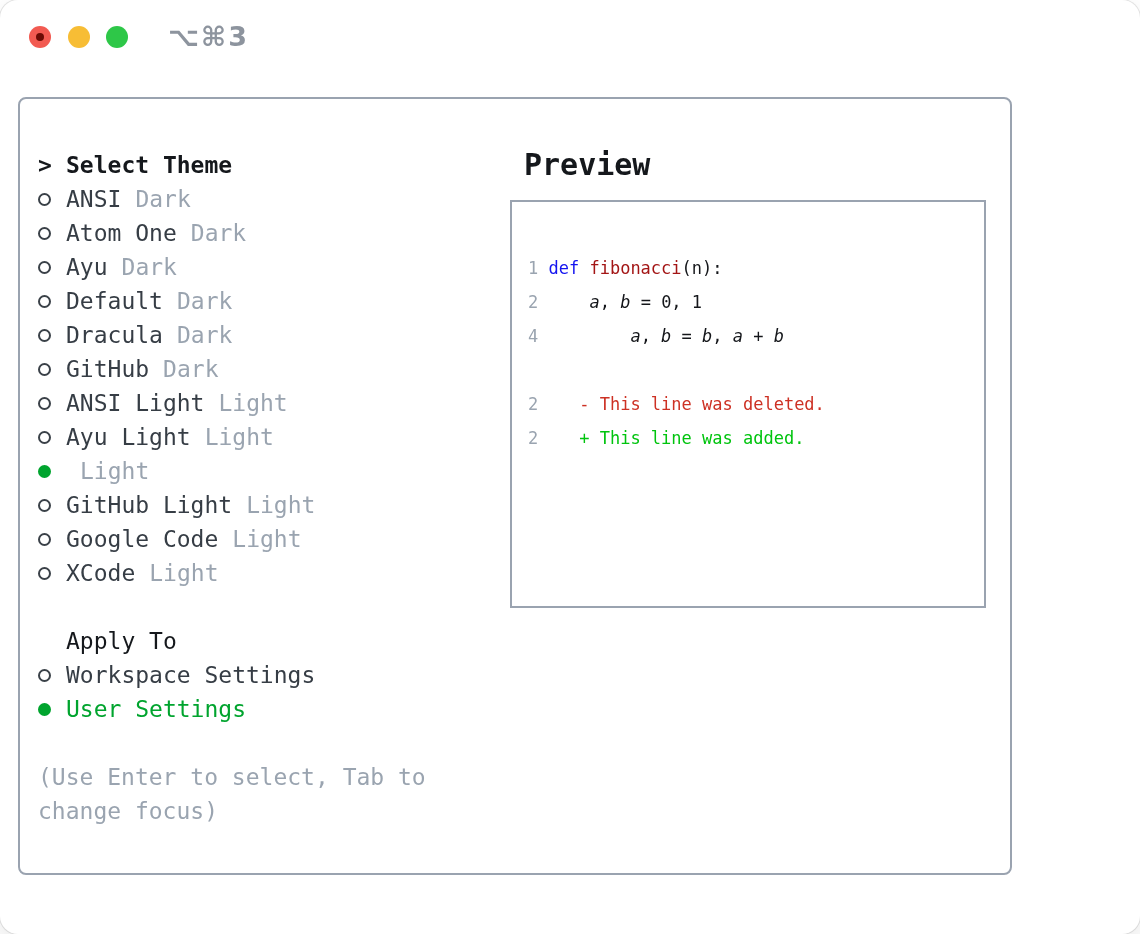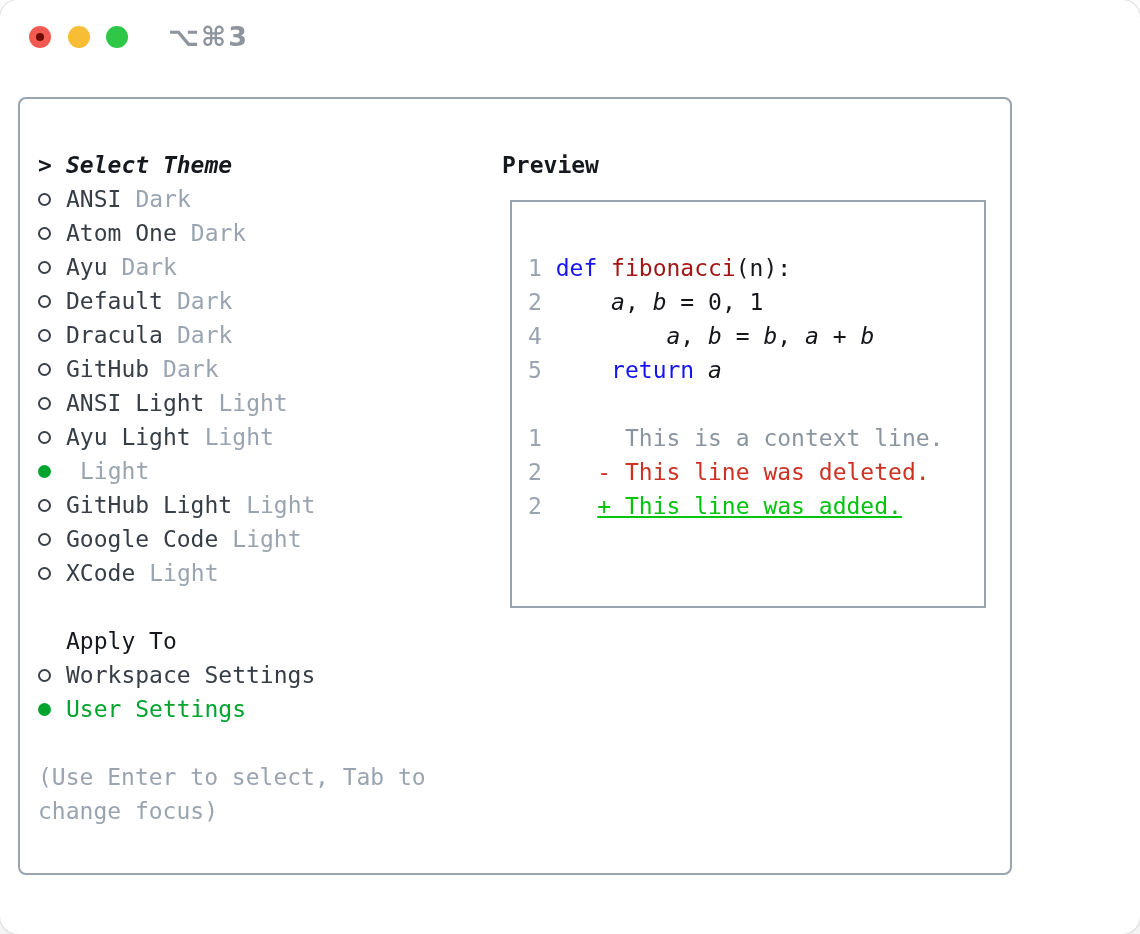--- a/index.html
+++ b/index.html
@@ -55,45 +55,45 @@
   .row{display:flex; align-items:center; height:34px; font-size:23px; color:var(--item-dark); cursor:default;}
   .row .slot{width:28px; flex:0 0 28px; display:flex; align-items:center;}
   .row .prefix{font-weight:bold; color:var(--text-dark);}
   .row .radio{
     width:13px; height:13px; border-radius:50%;
     border:2px solid #3a4148; background:transparent;
   }
   .row .radio.on{border-color:var(--accent-green); background:var(--accent-green);}
   .row .label{white-space:pre;}
   .row .tag{margin-left:14px; color:var(--muted-gray); white-space:pre;}
-  .row.header .label{font-weight:bold; color:var(--text-dark);font-style:italic;}
+  .row.header .label{font-weight:bold; color:var(--text-dark);}
   .row.subheader .label{color:var(--text-dark);}
   .row.selected .label{color:var(--accent-green);}
   .row.blank{pointer-events:none;}
   .help .label{color:var(--muted-gray);}
 
   
   .preview-header{
-    position:absolute; left:482px; top:49px; height:34px; line-height:34px;
-    font-size:23px; font-weight:bold; color:var(--text-dark);
+    position:absolute; left:504px; top:49px; height:34px; line-height:34px;
+    font-size:30px; font-weight:bold; color:var(--text-dark);
   }
   .preview-box{
     position:absolute; left:490px; top:101px; width:476px; height:408px;
     border:2px solid var(--border-gray); background:#fff;
   }
   .preview-code{position:absolute; left:16px; top:49px;}
-  .code-line{height:34px; line-height:34px; font-size:23px; white-space:pre; color:#14161a;}
+  .code-line{height:34px; line-height:34px; font-size:17px; white-space:pre; color:#14161a;}
   .tok-ln {color:var(--muted-gray);}
   .tok-pl {color:#14161a;}
   .tok-kw {color:var(--keyword-blue);}
   .tok-fn {color:var(--function-red);}
   .tok-va {color:#14161a; font-style:italic;}
   .tok-ctx{color:var(--ctx-gray);}
   .tok-del{color:var(--deleted-red);}
-  .tok-add{color:var(--added-green);text-decoration:underline;}
+  .tok-add{color:var(--added-green);}
 </style>
 </head>
 <body>
 
 <div class="window">
 
   <div class="titlebar">
     <div class="light close">
       <div class="dot"></div>
     </div>
@@ -230,22 +230,20 @@
       </div>
     </div>
 
     <div class="preview-header">Preview</div>
 
     <div class="preview-box">
       <div class="preview-code" id="preview-code">
           <div class="code-line"><span class="tok-ln">1 </span><span class="tok-kw">def </span><span class="tok-fn">fibonacci</span><span class="tok-pl">(n):</span></div>
           <div class="code-line"><span class="tok-ln">2 </span><span class="tok-pl">    </span><span class="tok-va">a</span><span class="tok-pl">, </span><span class="tok-va">b</span><span class="tok-pl"> = 0, 1</span></div>
           <div class="code-line"><span class="tok-ln">4 </span><span class="tok-pl">        </span><span class="tok-va">a</span><span class="tok-pl">, </span><span class="tok-va">b</span><span class="tok-pl"> = </span><span class="tok-va">b</span><span class="tok-pl">, </span><span class="tok-va">a</span><span class="tok-pl"> + </span><span class="tok-va">b</span></div>
-          <div class="code-line"><span class="tok-ln">5 </span><span class="tok-pl">    </span><span class="tok-kw">return </span><span class="tok-va">a</span></div>
           <div class="code-line"></div>
-          <div class="code-line"><span class="tok-ln">1</span><span class="tok-pl">      </span><span class="tok-ctx">This is a context line.</span></div>
           <div class="code-line"><span class="tok-ln">2</span><span class="tok-pl">    </span><span class="tok-del">- This line was deleted.</span></div>
           <div class="code-line"><span class="tok-ln">2</span><span class="tok-pl">    </span><span class="tok-add">+ This line was added.</span></div>
         </div>
     </div>
 
   </div>
 </div>
 
 </body></html>

